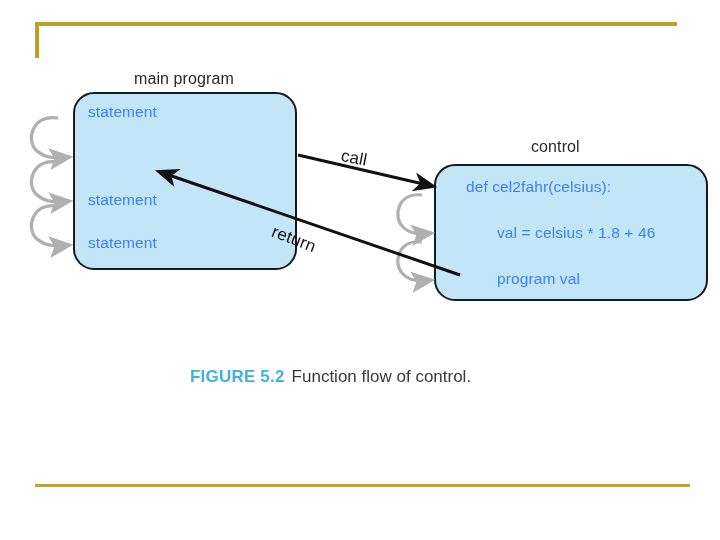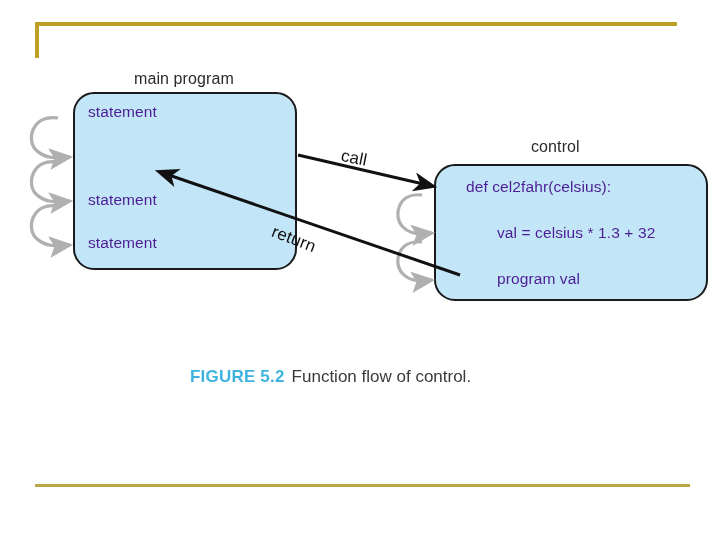--- a/index.html
+++ b/index.html
@@ -68,21 +68,21 @@
     letter-spacing: 0.1px;
     white-space: nowrap;
   }
   #main-program-caption { left: 126px; top: 70px; }
   #function-caption     { left: 523px; top: 138px; }
 
   
   .code-line {
     position: absolute;
     font-size: 15.5px;
-    color: #4c1d95;
+    color: #3b82f6;
     white-space: nowrap;
     letter-spacing: 0.1px;
   }
   .code-line.indented { text-indent: 0; }
 
   
   #main-line-0 { left: 80px; top: 103px; }
   #main-line-1 { left: 80px; top: 146px; }
   #main-line-2 { left: 80px; top: 191px; }
   #main-line-3 { left: 80px; top: 234px; }
@@ -181,21 +181,21 @@
   </svg>
 
   <div class="box-caption" id="main-program-caption">main program</div>
   <div class="box-caption" id="function-caption">control</div>
 
   <div class="code-line" id="main-line-0">statement</div>
   <div class="code-line" id="main-line-2">statement</div>
   <div class="code-line" id="main-line-3">statement</div>
 
   <div class="code-line" id="func-line-0">def cel2fahr(celsius):</div>
-  <div class="code-line indented" id="func-line-1">val = celsius * 1.3 + 32</div>
+  <div class="code-line indented" id="func-line-1">val = celsius * 1.8 + 46</div>
   <div class="code-line indented" id="func-line-2">program val</div>
 
   <div class="arrow-label" id="call-label">call</div>
   <div class="arrow-label" id="return-label">return</div>
 </div>
 
 <div id="figure-caption">
   <span class="fig-number">FIGURE 5.2</span><span class="fig-text">Function flow of control.</span>
 </div>
 

